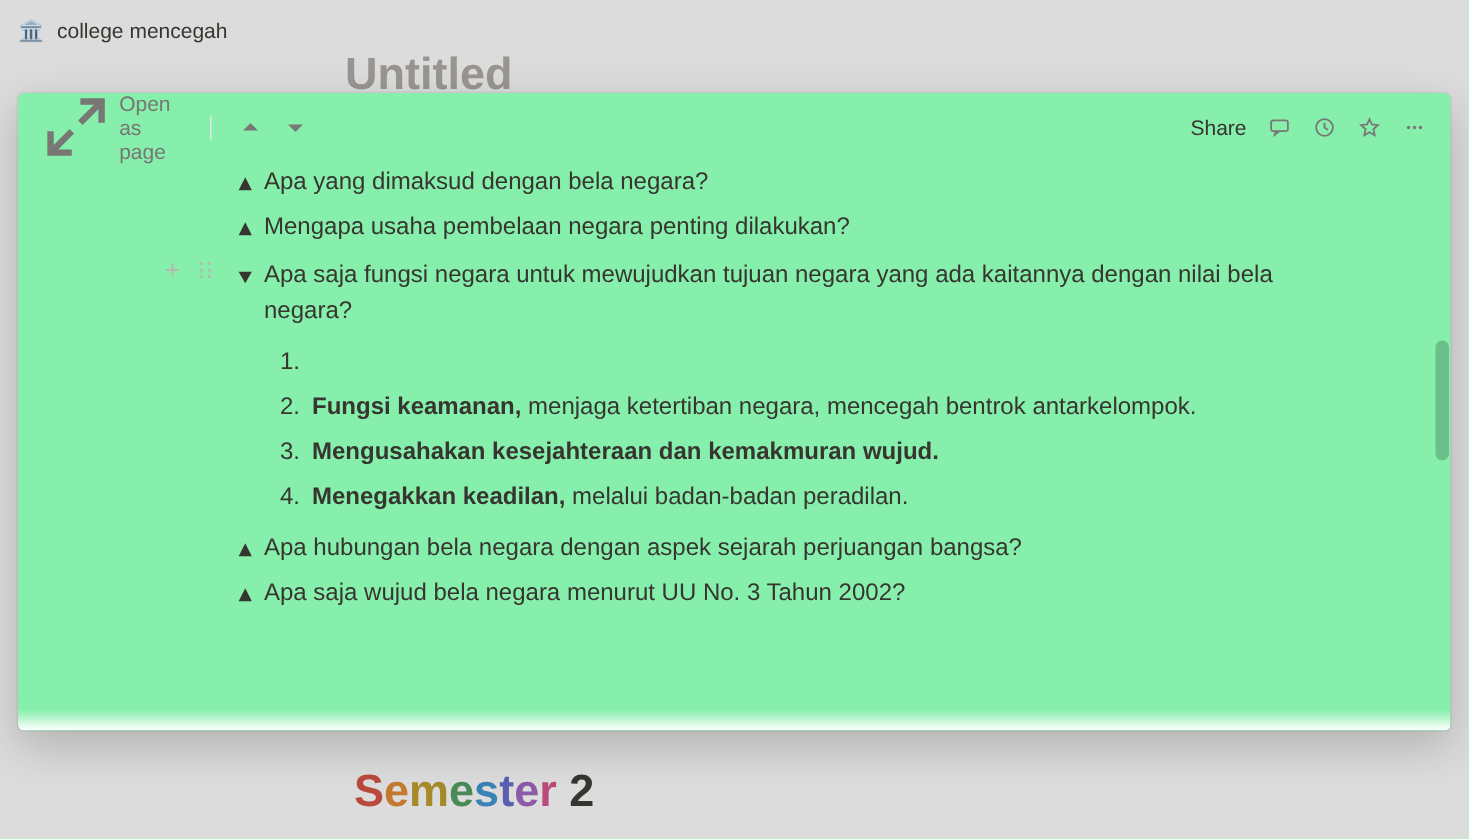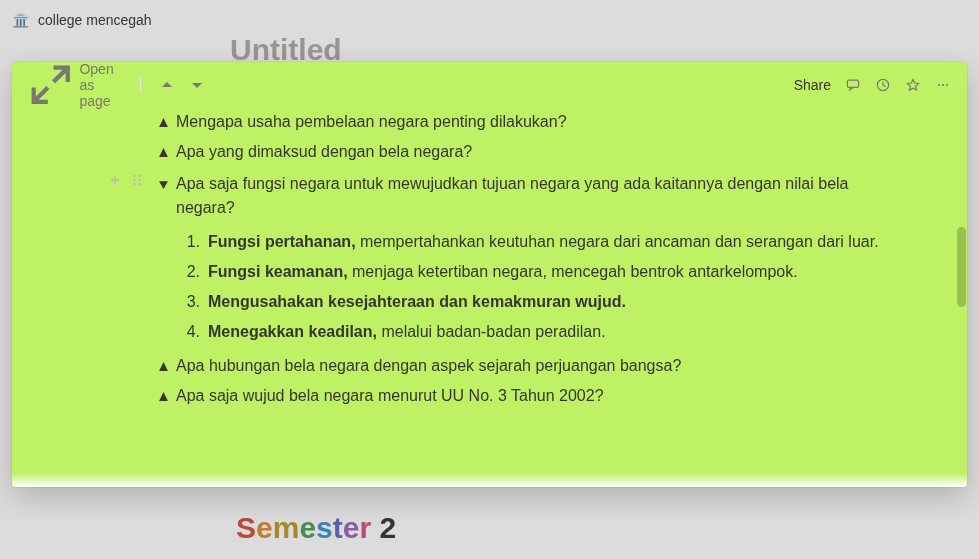--- a/index.html
+++ b/index.html
@@ -58,21 +58,21 @@
     .rainbow .c6 { color: #5a5fb0; }
     .rainbow .c7 { color: #8b5aa8; }
     .rainbow .c8 { color: #b94a7a; }
     .rainbow .c10 { color: #37352f; }
 
     .modal {
       position: absolute;
       left: 12px; right: 12px;
       top: 62px;
       bottom: 72px;
-      background: #bef264;
+      background: #86efac;
       border-radius: 4px;
       box-shadow: 0 10px 30px rgba(0,0,0,0.2), 0 0 0 1px rgba(15,15,15,0.05);
       display: flex;
       flex-direction: column;
       overflow: hidden;
     }
     .modal-header {
       display: flex;
       align-items: center;
       padding: 8px 10px;
@@ -275,32 +275,32 @@
   <div class="modal-body">
     <div class="content">
 
       <div class="toggle-block">
         <div class="toggle-line">
           <span class="toggle-tri collapsed">
             <svg viewBox="0 0 10 10" fill="currentColor">
                 <path d="M1 1l8 4-8 4z"></path>
               </svg>
           </span>
+          <span>Apa yang dimaksud dengan bela negara?</span>
+        </div>
+      </div>
+
+      <div class="toggle-block">
+        <div class="toggle-line">
+          <span class="toggle-tri collapsed">
+            <svg viewBox="0 0 10 10" fill="currentColor">
+                <path d="M1 1l8 4-8 4z"></path>
+              </svg>
+          </span>
           <span>Mengapa usaha pembelaan negara penting dilakukan?</span>
-        </div>
-      </div>
-
-      <div class="toggle-block">
-        <div class="toggle-line">
-          <span class="toggle-tri collapsed">
-            <svg viewBox="0 0 10 10" fill="currentColor">
-                <path d="M1 1l8 4-8 4z"></path>
-              </svg>
-          </span>
-          <span>Apa yang dimaksud dengan bela negara?</span>
         </div>
       </div>
 
       <div class="toggle-block" style="margin-top:2px;">
         <div class="toggle-line">
           <div class="row-gutter">
             <div class="gutter-btn">
               <svg viewBox="0 0 16 16" fill="none" stroke="currentColor" stroke-width="1.5">
                   <path d="M8 3v10M3 8h10"></path>
                 </svg>
@@ -319,21 +319,20 @@
           <span class="toggle-tri">
             <svg viewBox="0 0 10 10" fill="currentColor">
                 <path d="M1 2h8L5 9z"></path>
               </svg>
           </span>
           <span>Apa saja fungsi negara untuk mewujudkan tujuan negara yang ada kaitannya dengan nilai bela negara?</span>
         </div>
         <div class="ol">
           <div class="li">
             <span class="li-num">1.</span>
-            <span class="li-body"><b>Fungsi pertahanan,</b><span> mempertahankan keutuhan negara dari ancaman dan serangan dari luar.</span></span>
           </div>
           <div class="li">
             <span class="li-num">2.</span>
             <span class="li-body"><b>Fungsi keamanan,</b><span> menjaga ketertiban negara, mencegah bentrok antarkelompok.</span></span>
           </div>
           <div class="li">
             <span class="li-num">3.</span>
             <span class="li-body"><b>Mengusahakan kesejahteraan dan kemakmuran wujud.</b><span></span></span>
           </div>
           <div class="li">

